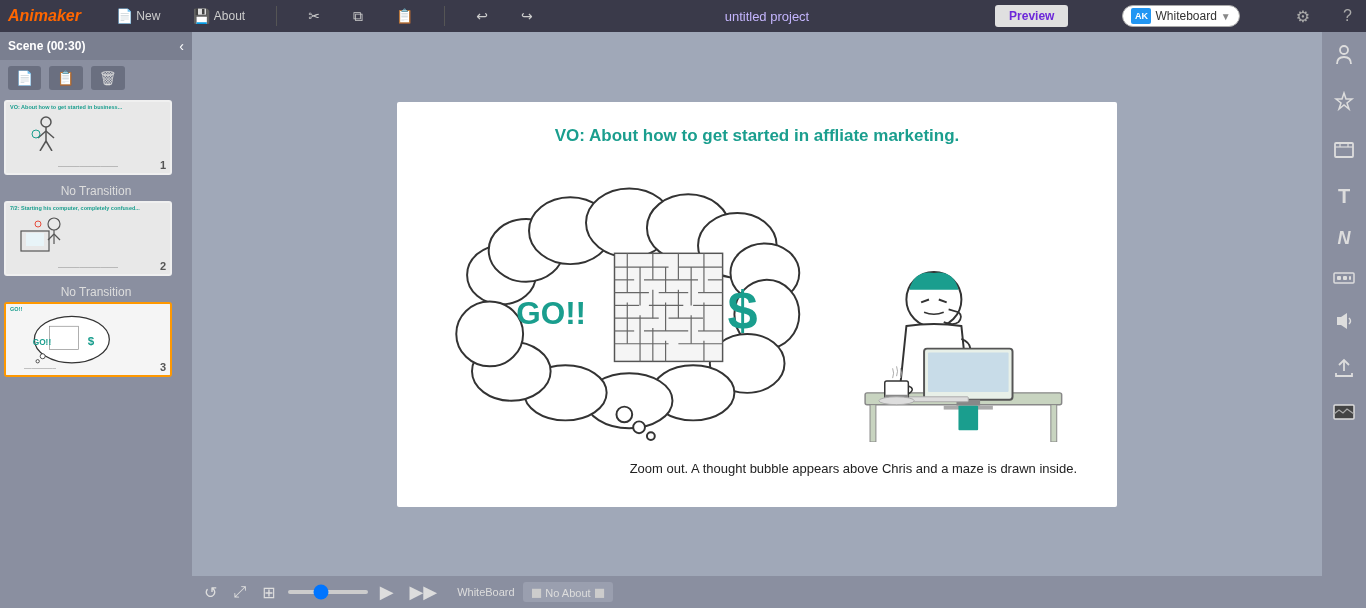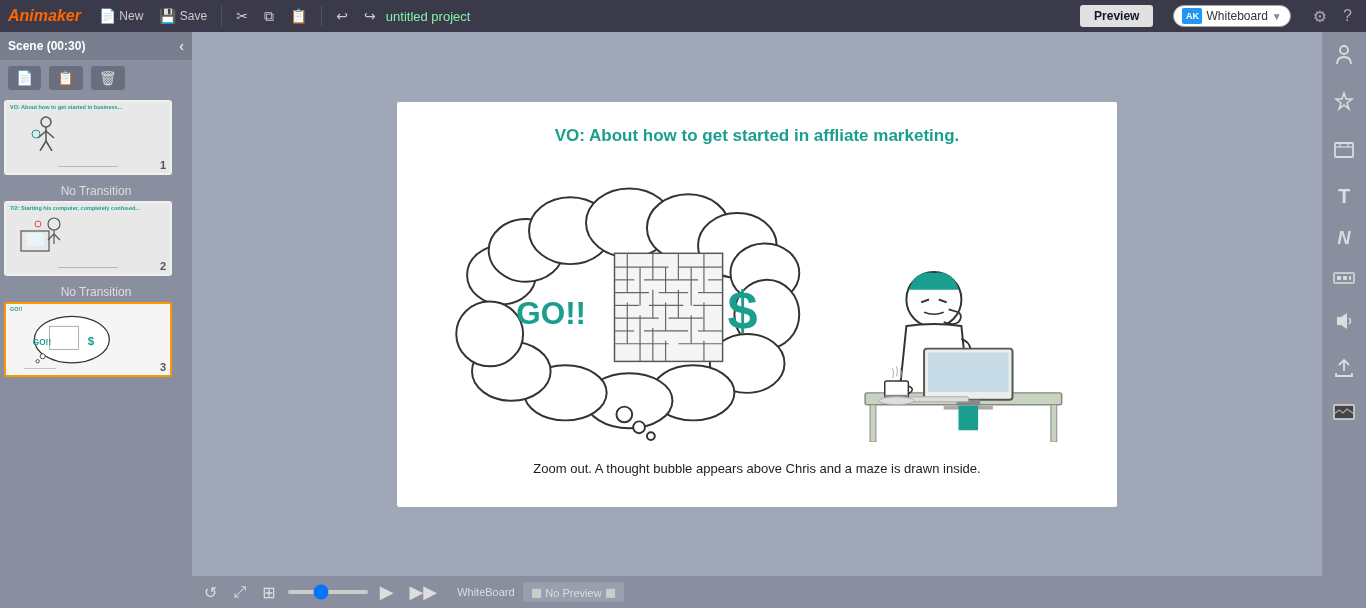--- a/index.html
+++ b/index.html
@@ -1,31 +1,31 @@
 <!DOCTYPE html>
 <html><head>
   <meta charset="utf-8">
   <style>
     * { box-sizing: border-box; margin: 0; padding: 0; }
     body { font-family: Arial, sans-serif; background: #b0b8c8; width: 1366px; height: 608px; overflow: hidden; }
 
     
     #topbar {
-      display: flex; align-items: center; background: #3a3a4a; height: 32px; padding: 8px 8px; gap: 4px;
+      display: flex; align-items: center; background: #3a3a4a; height: 32px; padding: 8px 8px; gap: 21px;
     }
     #topbar .logo { color: #ff6600; font-weight: bold; font-size: 16px; font-style: italic; margin-right: 8px; }
     .tb-btn {
       display: flex; align-items: center; gap: 3px; color: #ccc; font-size: 12px; cursor: pointer;
       padding: 2px 6px; border-radius: 3px; background: transparent; border: none;
     }
     .tb-icon { font-size: 14px; }
     .tb-sep { width: 1px; height: 20px; background: #555; margin: 0 4px; }
-    .project-title { flex: 1; color: #86efac; font-size: 13px; }
+    .project-title { flex: 1; text-align: center; color: #c4b5fd; font-size: 13px; }
     .preview-btn {
-      background: #e0e0e0; color: #0f172a; font-size: 12px; font-weight: bold;
+      background: #e0e0e0; color: #6d28d9; font-size: 12px; font-weight: bold;
       border: none; padding: 4px 14px; border-radius: 3px; cursor: pointer;
     }
     .whiteboard-btn {
       display: flex; align-items: center; gap: 4px; background: #fff; border: 1px solid #aaa;
       border-radius: 11px; padding: 2px 8px; font-size: 12px; cursor: pointer; color: #333;
     }
     .wb-icon { width: 20px; height: 16px; background: #2196f3; border-radius: 2px; display: inline-block; font-size: 9px; color: white; text-align: center; line-height: 16px; font-weight: bold; }
     .settings-icon, .help-icon {
       color: #aaa; font-size: 16px; cursor: pointer; padding: 0 6px;
     }
@@ -57,21 +57,21 @@
 
     
     #canvas-area { flex: 1; display: flex; flex-direction: column; background: #a0a8b8; }
     #canvas-container { flex: 1; display: flex; align-items: center; justify-content: center; padding: 16px; }
     .canvas-slide {
       width: 720px; height: 405px; background: #fff; border-radius: 2px;
       display: flex; flex-direction: column; align-items: center; justify-content: center;
       position: relative; overflow: hidden;
     }
     .slide-vo { color: #1a9e8e; font-weight: bold; font-size: 17px; text-align: center; padding: 8px 16px; position: absolute; top: 16px; left: 0; right: 0; }
-    .slide-caption { text-align: center; font-size: 13px; color: #222; padding: 8px 40px; position: absolute; bottom: 20px; left: 0; right: 0; line-height: 1.5; }
+    .slide-caption { text-align: right; font-size: 13px; color: #222; padding: 8px 40px; position: absolute; bottom: 20px; left: 0; right: 0; line-height: 1.5; }
 
     
     #bottom-controls {
       height: 32px; background: #8a8fa0; display: flex; align-items: center; padding: 0 8px; gap: 8px;
     }
     .ctrl-btn { background: none; border: none; color: #ddd; cursor: pointer; font-size: 16px; padding: 2px 4px; }
     .timeline-slider { flex: none; width: 80px; -webkit-appearance: none; height: 4px; background: #ccc; border-radius: 2px; }
     .play-btn { color: #ddd; font-size: 18px; cursor: pointer; }
     .mode-label { color: #ddd; font-size: 11px; margin-left: 8px; }
     .no-effect-btn { background: #9a9faf; border: none; color: #ddd; font-size: 11px; padding: 2px 8px; border-radius: 3px; cursor: pointer; }
@@ -89,21 +89,21 @@
 <div id="topbar">
   <span class="logo">Animaker</span>
 
   <button class="tb-btn">
     <span class="tb-icon">📄</span>
     <span>New</span>
   </button>
 
   <button class="tb-btn">
     <span class="tb-icon">💾</span>
-    <span>Save</span>
+    <span>About</span>
   </button>
 
   <div class="tb-sep"></div>
 
   <button class="tb-btn">
     <span class="tb-icon">✂</span>
   </button>
   <button class="tb-btn">
     <span class="tb-icon">⧉</span>
   </button>
@@ -351,21 +351,21 @@
     <div id="bottom-controls">
       <button class="ctrl-btn">↺</button>
       <button class="ctrl-btn">⤢</button>
       <button class="ctrl-btn">⊞</button>
       <input type="range" class="timeline-slider" min="0" max="100" value="40" style="">
       <button class="ctrl-btn play-btn">▶</button>
       <button class="ctrl-btn play-btn">▶▶</button>
       <span class="mode-label">WhiteBoard</span>
       <button class="no-effect-btn">
         <span style="font-size:14px; color:#ccc;">◼</span>
-        <span>No Preview</span>
+        <span>No About</span>
         <span style="font-size:14px; color:#ccc;">◼</span>
       </button>
     </div>
 
   </div>
 
   <div id="right-panel">
     <div class="rp-btn">
       <svg width="22" height="22" viewBox="0 0 22 22">
           <circle cx="11" cy="6" r="4" fill="none" stroke="#ddd" stroke-width="1.8"></circle>

